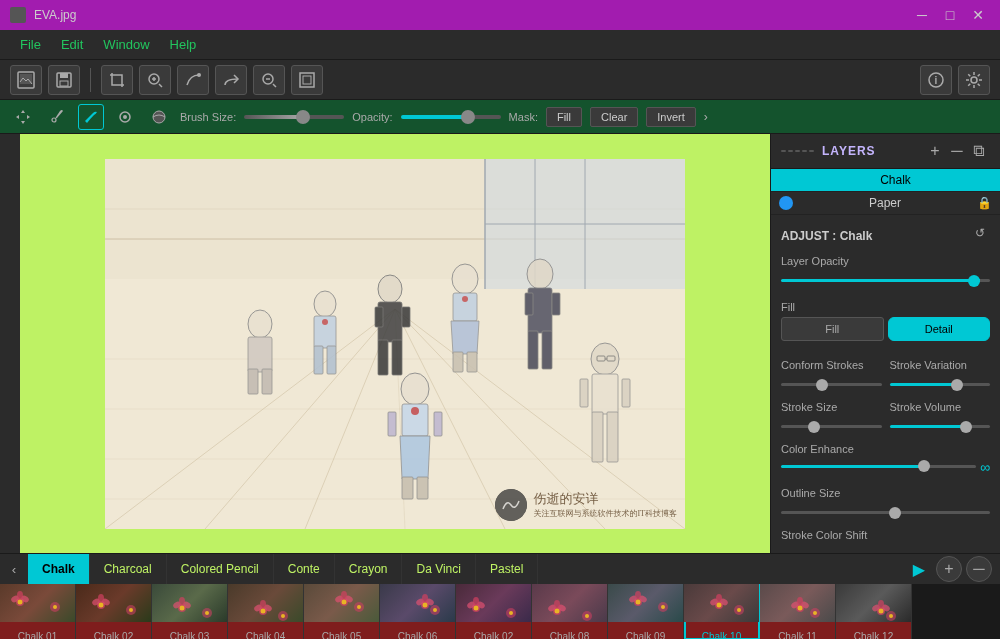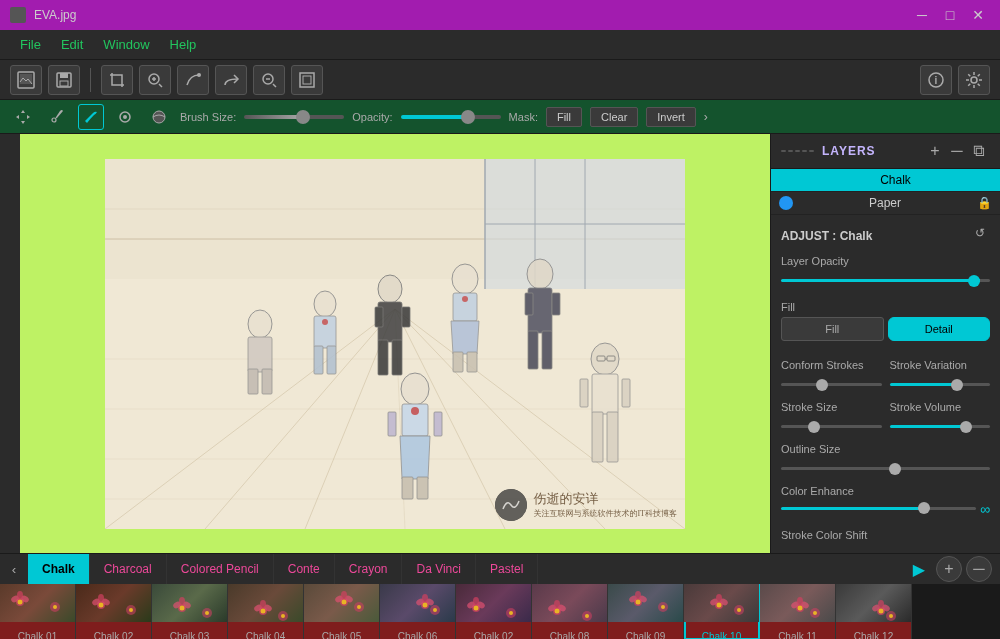--- a/index.html
+++ b/index.html
@@ -70,21 +70,21 @@
 
     .two-col { display: flex; gap: 8px; }
     .two-col > div { flex: 1; }
 
     .link-icon { font-size: 14px; color: #00c8d4; cursor: pointer; }
 
     
     .bottom-area { height: 86px; background: #222; border-top: 1px solid #1a1a1a; }
     .media-tabs { height: 30px; background: #2b2b2b; display: flex; align-items: center; }
     .media-tab-prev { width: 28px; height: 30px; background: #2b2b2b; border: none; color: #aaa; cursor: pointer; display: flex; align-items: center; justify-content: center; }
-    .media-tab { padding: 0 14px; height: 30px; display: flex; align-items: center; font-size: 12px; color: #ec4899; cursor: pointer; border-right: 1px solid #333; }
+    .media-tab { padding: 0 14px; height: 30px; display: flex; align-items: center; font-size: 12px; color: #bef264; cursor: pointer; border-right: 1px solid #333; }
     .media-tab.active { background: #00c8d4; color: #000; font-weight: bold; }
     .media-tab-spacer { flex: 1; }
     .media-tab-play { width: 26px; height: 26px; background: none; border: none; color: #aaa; cursor: pointer; font-size: 16px; display: flex; align-items: center; justify-content: center; }
     .media-tab-play.active { color: #00c8d4; }
     .media-tab-add { width: 26px; height: 26px; background: #3a3a3a; border: 1px solid #555; color: #aaa; cursor: pointer; font-size: 16px; display: flex; align-items: center; justify-content: center; border-radius: 50%; }
     .media-tab-remove { width: 26px; height: 26px; background: #3a3a3a; border: 1px solid #555; color: #aaa; cursor: pointer; font-size: 16px; display: flex; align-items: center; justify-content: center; border-radius: 50%; }
     .media-controls { display: flex; align-items: center; padding: 0 8px; gap: 4px; }
 
     
     .thumb-strip { height: 56px; display: flex; overflow: hidden; background: #1a1a1a; }
@@ -432,30 +432,30 @@
           <input type="range" class="adjust-slider" min="0" max="100" value="30" style="">
         </div>
         <div>
           <div class="adjust-label">Stroke Volume</div>
           <input type="range" class="adjust-slider" min="0" max="100" value="80" style="appearance: none; width: 100%; height: 3px; border-radius: 2px; background: linear-gradient(to right, rgb(0, 200, 212) 80%, rgb(85, 85, 85) 80%); outline: none; cursor: pointer;">
         </div>
       </div>
     </div>
 
     <div class="adjust-section">
-      <div class="adjust-label">Outline Size</div>
-      <input type="range" class="adjust-slider" min="0" max="100" value="55" style="">
-    </div>
-
-    <div class="adjust-section">
       <div class="adjust-label">Color Enhance</div>
       <div style="display:flex;align-items:center;gap:4px;">
         <input type="range" class="adjust-slider" min="0" max="100" value="75" style="appearance: none; flex: 1 1 0%; height: 3px; border-radius: 2px; background: linear-gradient(to right, rgb(0, 200, 212) 75%, rgb(85, 85, 85) 75%); outline: none; cursor: pointer;">
         <span class="link-icon">∞</span>
       </div>
+    </div>
+
+    <div class="adjust-section">
+      <div class="adjust-label">Outline Size</div>
+      <input type="range" class="adjust-slider" min="0" max="100" value="55" style="">
     </div>
 
     <div class="adjust-section">
       <div class="adjust-label">Stroke Color Shift</div>
     </div>
   </div>
 </div>
 
 <div class="bottom-area">
 

